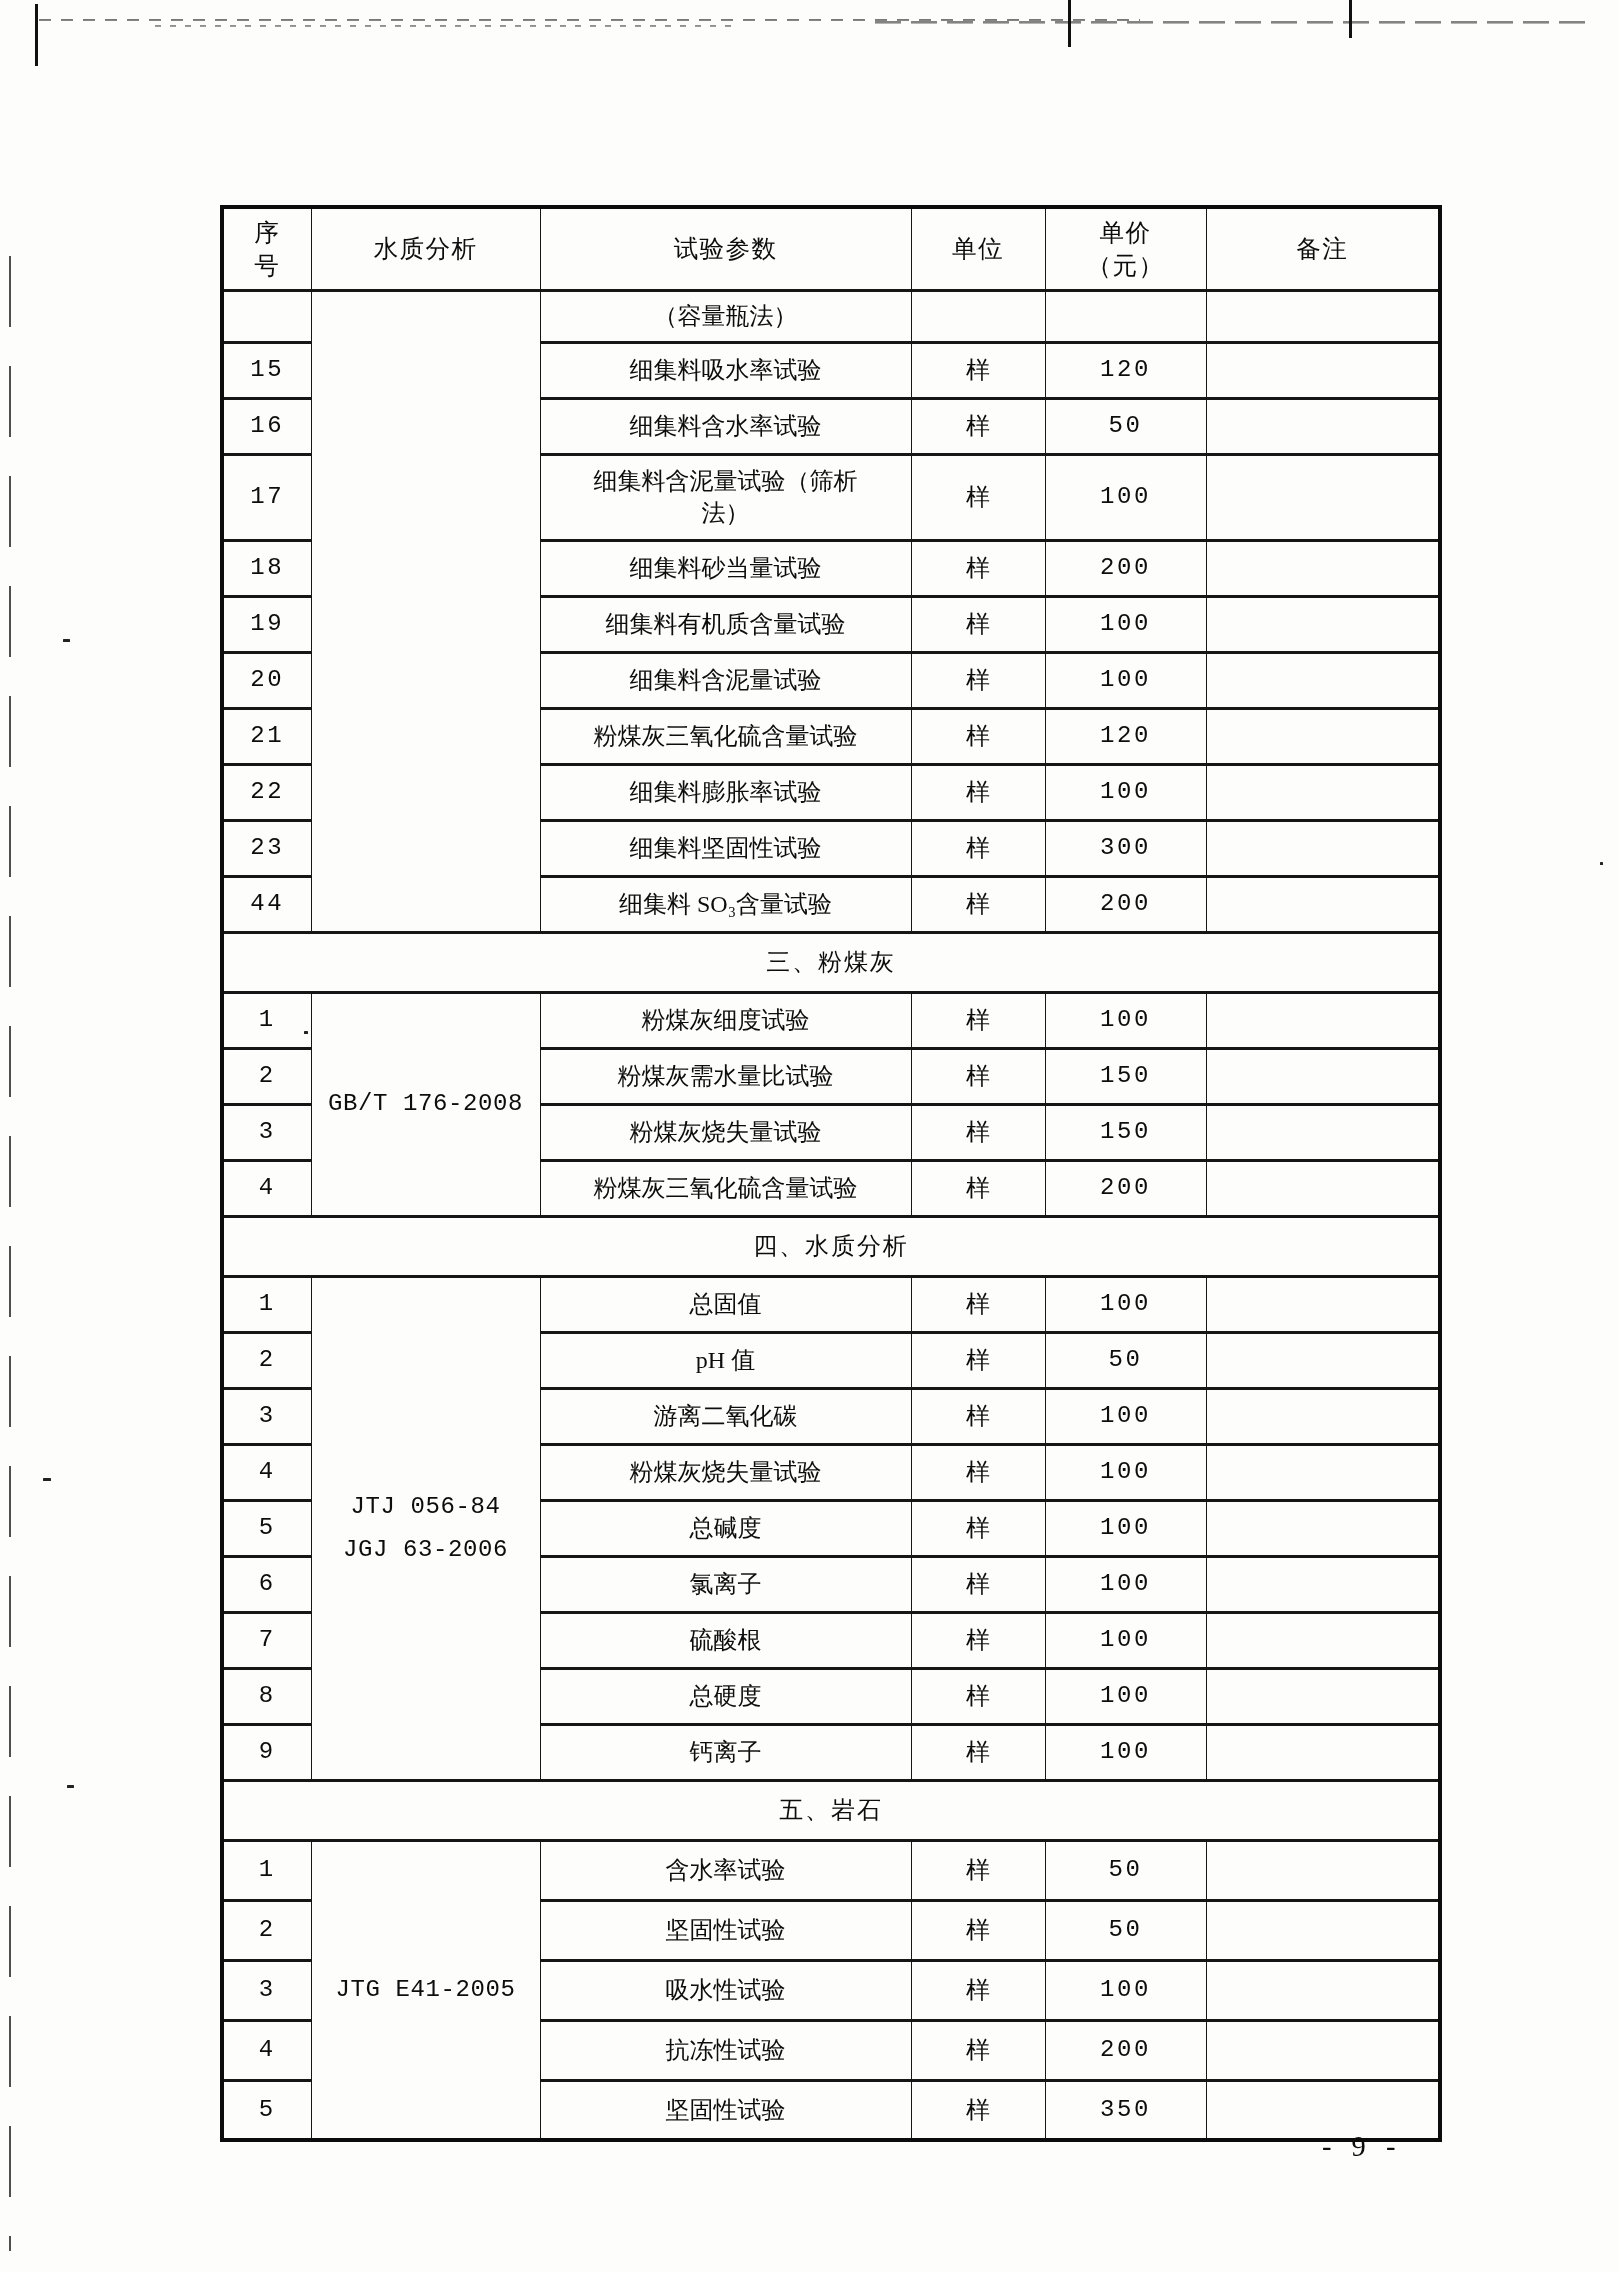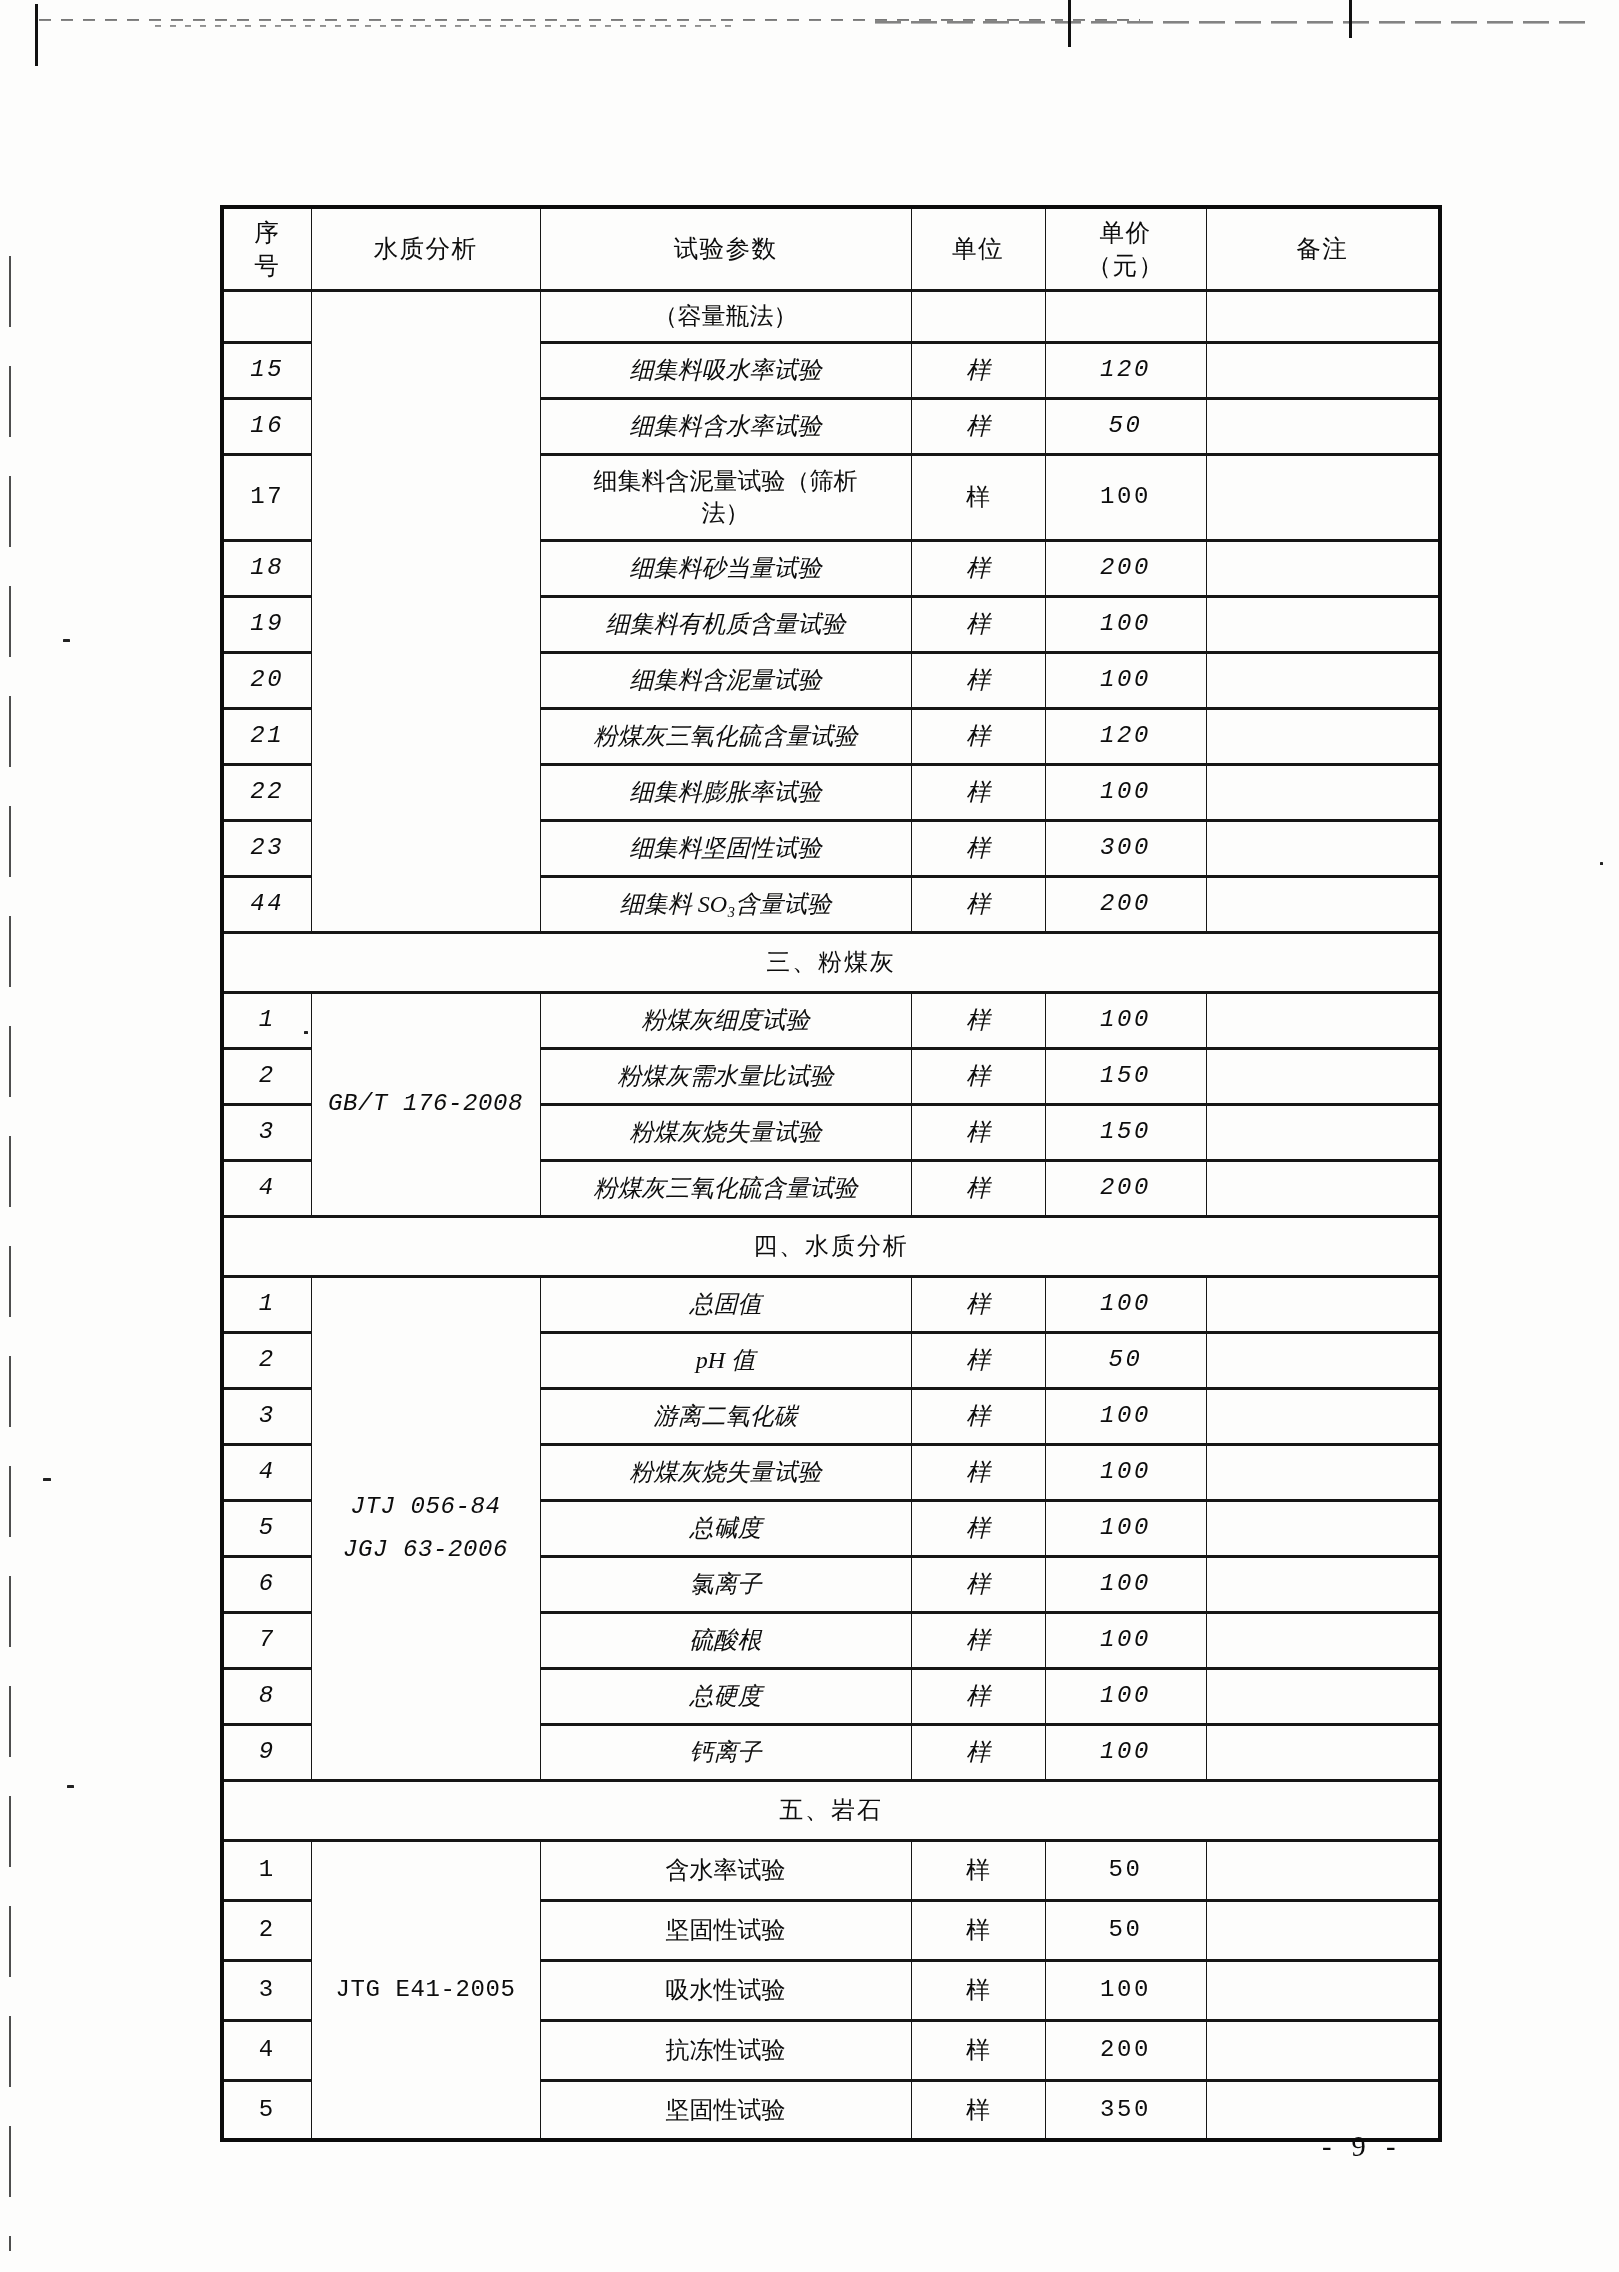--- a/index.html
+++ b/index.html
@@ -44,21 +44,21 @@
     padding:0 5.2px;
     white-space:pre-line;
     font-size:24px;
     line-height:1.35;
     font-weight:400;
     overflow:hidden;
   }
   .fee th{font-size:24.6px;letter-spacing:1.3px;}
   .h-header{height:83px;}
   .h-cap{height:52px;margin-top:33px;}
-  .h-std{height:56px;font-style:italic;}
+  .h-std{height:56px;}
   .h-tall{height:86px;}
   .h-sec{height:60px;}
   .h-rock{height:60px;}
   .c-no,.c-price{
     font-family:"Liberation Mono","DejaVu Sans Mono",monospace;
     font-size:23px;letter-spacing:2.6px;
   }
   .c-code{
     font-family:"Liberation Mono","DejaVu Sans Mono",monospace;
     font-size:22px;letter-spacing:0.6px;

